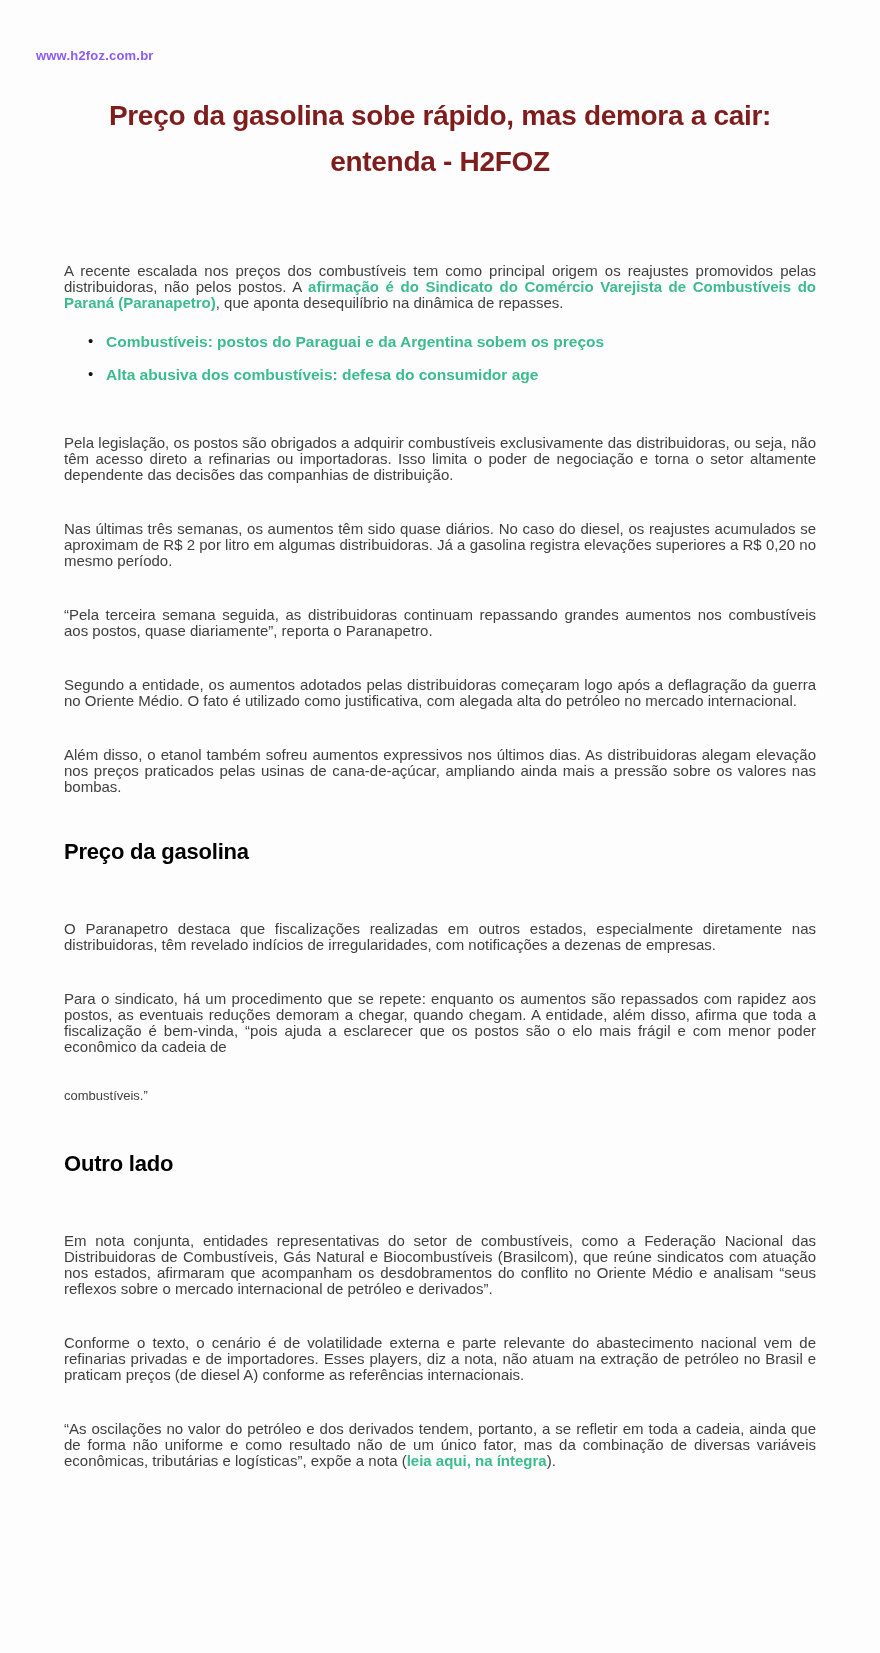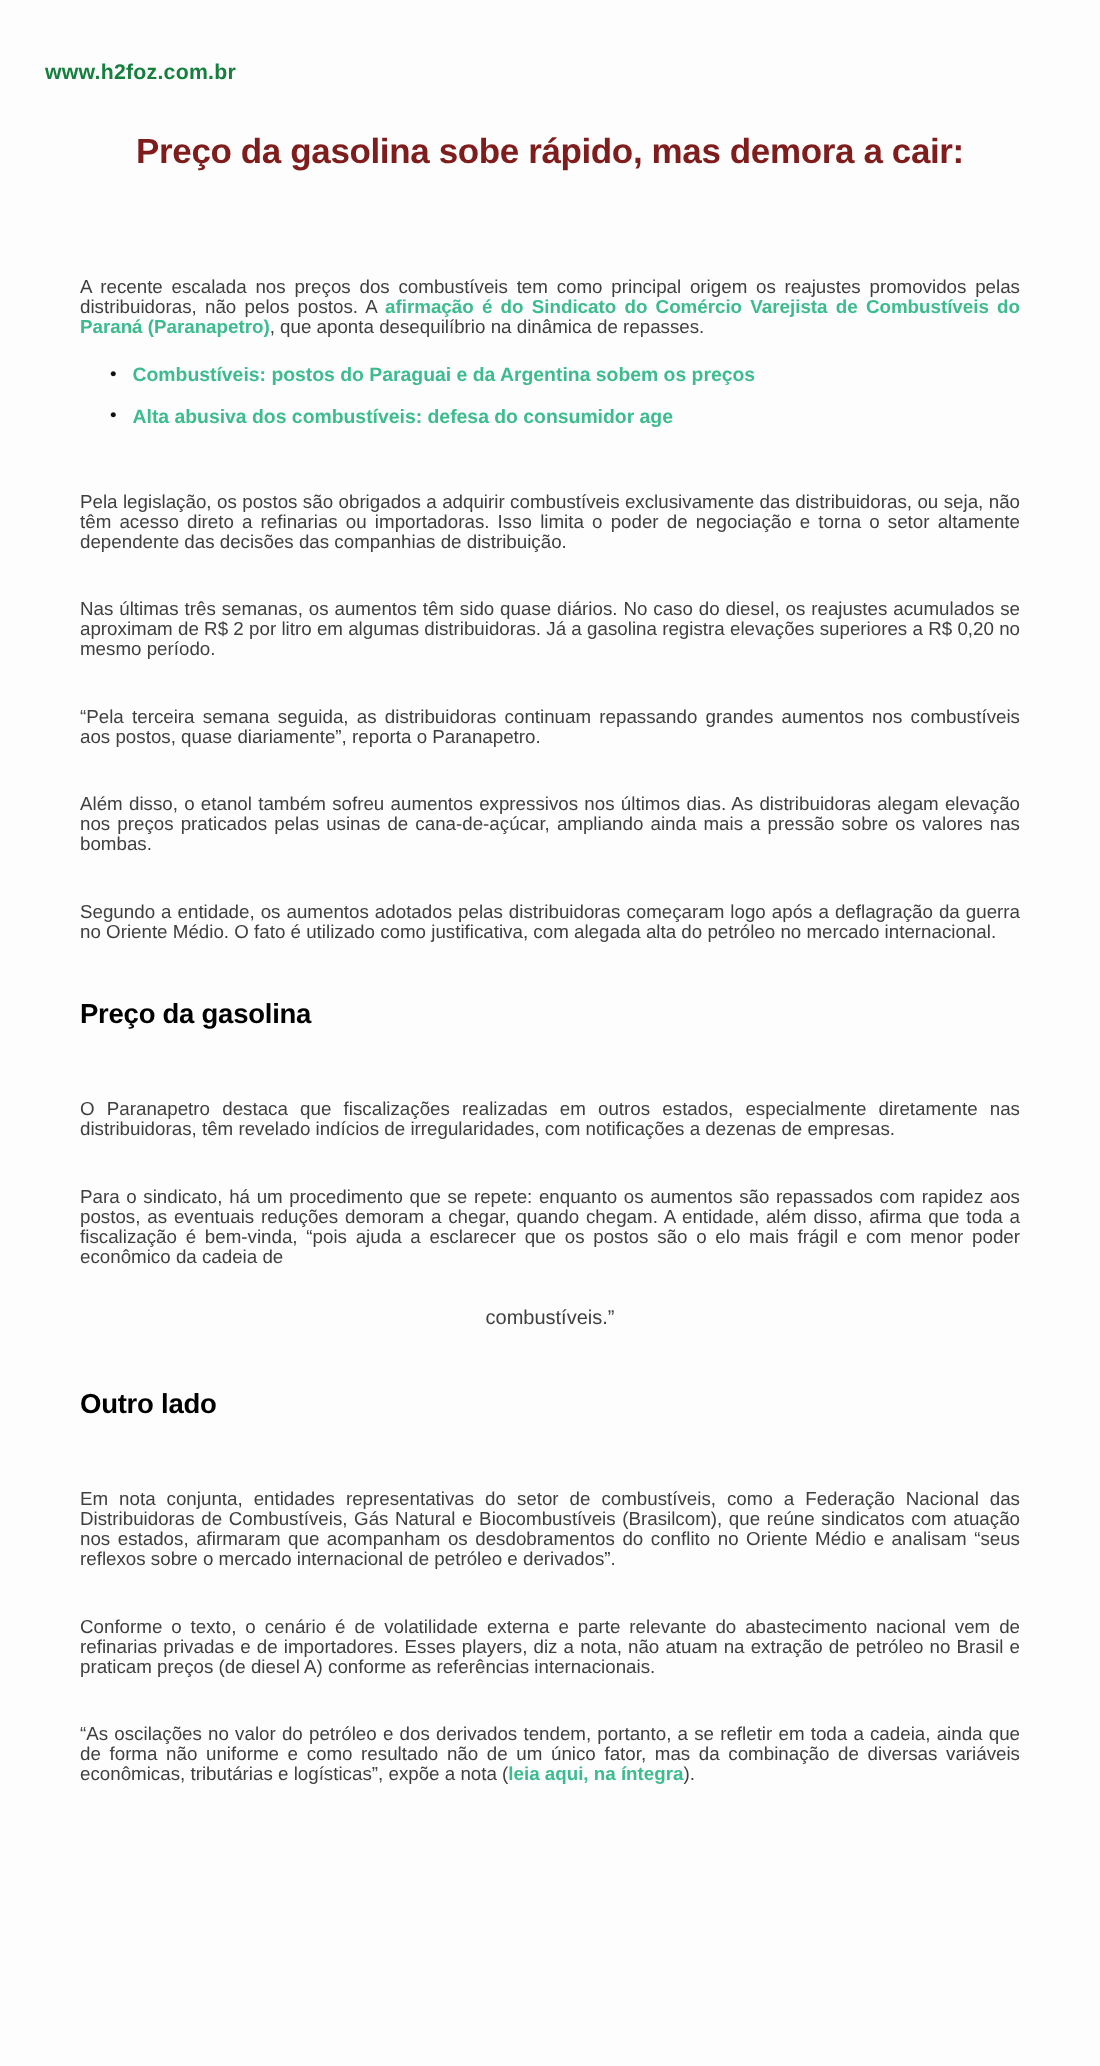--- a/index.html
+++ b/index.html
@@ -17,23 +17,23 @@
     overflow: hidden;
   }
 
   .page {
     width: 880px;
     min-height: 1653px;
     padding: 48px 64px 60px 64px;
   }
 
   .site-url {
-    font-size: 17px;
+    font-size: 13px;
     font-weight: 700;
-    color: #15803d;
+    color: #8b5cf6;
     margin-left: -28px;
     letter-spacing: 0.2px;
   }
 
   h1.article-title {
     margin-top: 30px;
     margin-bottom: 78px;
     text-align: center;
     font-size: 28px;
     line-height: 46px;
@@ -86,35 +86,35 @@
 
   h2.section-heading {
     font-size: 22px;
     font-weight: 700;
     color: #000000;
     margin: 44px 0 56px 0;
     letter-spacing: -0.2px;
   }
 
   p.fragment-para {
-    font-size: 16px;
+    font-size: 13px;
     line-height: 22px;
     margin: 30px 0 34px 0;
-    text-align: center;
   }
 </style>
 </head>
 <body>
 
 <div class="page">
 
   <div class="site-url">www.h2foz.com.br</div>
 
   <h1 class="article-title">
     <span>Preço da gasolina sobe rápido, mas demora a cair:</span>
+    <span>entenda - H2FOZ</span>
   </h1>
 
   <p class="body-para intro-para"><span>A recente escalada nos preços dos combustíveis tem como principal origem os reajustes promovidos pelas distribuidoras, não pelos postos. A </span><a class="green-link">afirmação é do Sindicato do Comércio Varejista de Combustíveis do Paraná (Paranapetro)</a><span>, que aponta desequilíbrio na dinâmica de repasses.</span></p>
 
   <ul class="bullet-list">
     <li>
       <span class="marker">•</span>
       <a class="green-link">Combustíveis: postos do Paraguai e da Argentina sobem os preços</a>
     </li>
     <li>
@@ -122,23 +122,23 @@
       <a class="green-link">Alta abusiva dos combustíveis: defesa do consumidor age</a>
     </li>
   </ul>
 
   <p class="body-para">Pela legislação, os postos são obrigados a adquirir combustíveis exclusivamente das distribuidoras, ou seja, não têm acesso direto a refinarias ou importadoras. Isso limita o poder de negociação e torna o setor altamente dependente das decisões das companhias de distribuição.</p>
 
   <p class="body-para">Nas últimas três semanas, os aumentos têm sido quase diários. No caso do diesel, os reajustes acumulados se aproximam de R$ 2 por litro em algumas distribuidoras. Já a gasolina registra elevações superiores a R$ 0,20 no mesmo período.</p>
 
   <p class="body-para">“Pela terceira semana seguida, as distribuidoras continuam repassando grandes aumentos nos combustíveis aos postos, quase diariamente”, reporta o Paranapetro.</p>
 
+  <p class="body-para">Segundo a entidade, os aumentos adotados pelas distribuidoras começaram logo após a deflagração da guerra no Oriente Médio. O fato é utilizado como justificativa, com alegada alta do petróleo no mercado internacional.</p>
+
   <p class="body-para">Além disso, o etanol também sofreu aumentos expressivos nos últimos dias. As distribuidoras alegam elevação nos preços praticados pelas usinas de cana-de-açúcar, ampliando ainda mais a pressão sobre os valores nas bombas.</p>
-
-  <p class="body-para">Segundo a entidade, os aumentos adotados pelas distribuidoras começaram logo após a deflagração da guerra no Oriente Médio. O fato é utilizado como justificativa, com alegada alta do petróleo no mercado internacional.</p>
 
   <h2 class="section-heading">Preço da gasolina</h2>
 
   <p class="body-para">O Paranapetro destaca que fiscalizações realizadas em outros estados, especialmente diretamente nas distribuidoras, têm revelado indícios de irregularidades, com notificações a dezenas de empresas.</p>
 
   <p class="body-para" style="margin-bottom: 30px;">Para o sindicato, há um procedimento que se repete: enquanto os aumentos são repassados com rapidez aos postos, as eventuais reduções demoram a chegar, quando chegam. A entidade, além disso, afirma que toda a fiscalização é bem-vinda, “pois ajuda a esclarecer que os postos são o elo mais frágil e com menor poder econômico da cadeia de</p>
 
   <p class="fragment-para">combustíveis.”</p>
 
   <h2 class="section-heading">Outro lado</h2>

